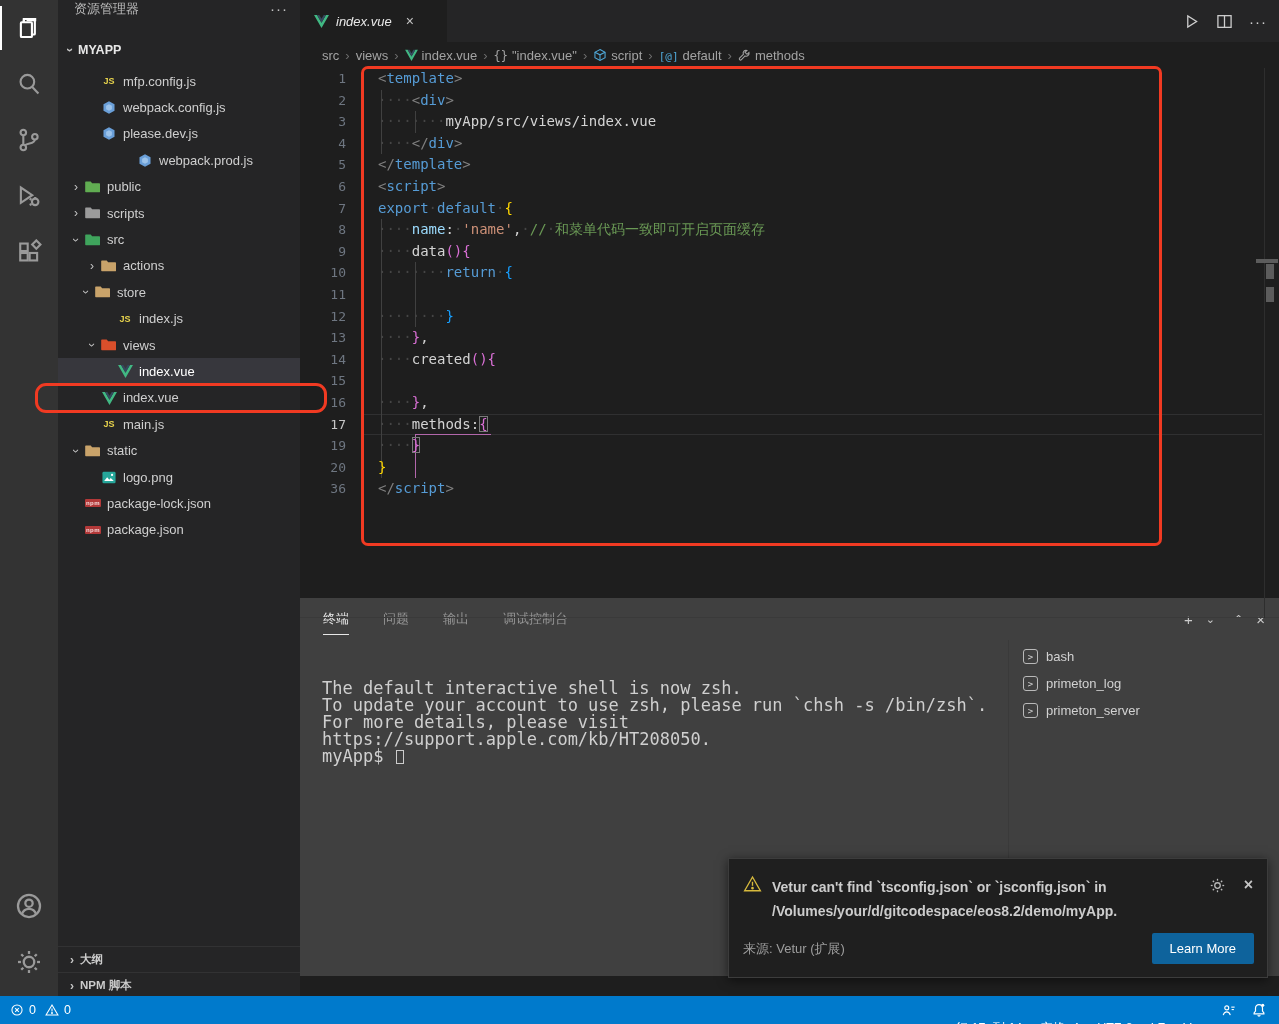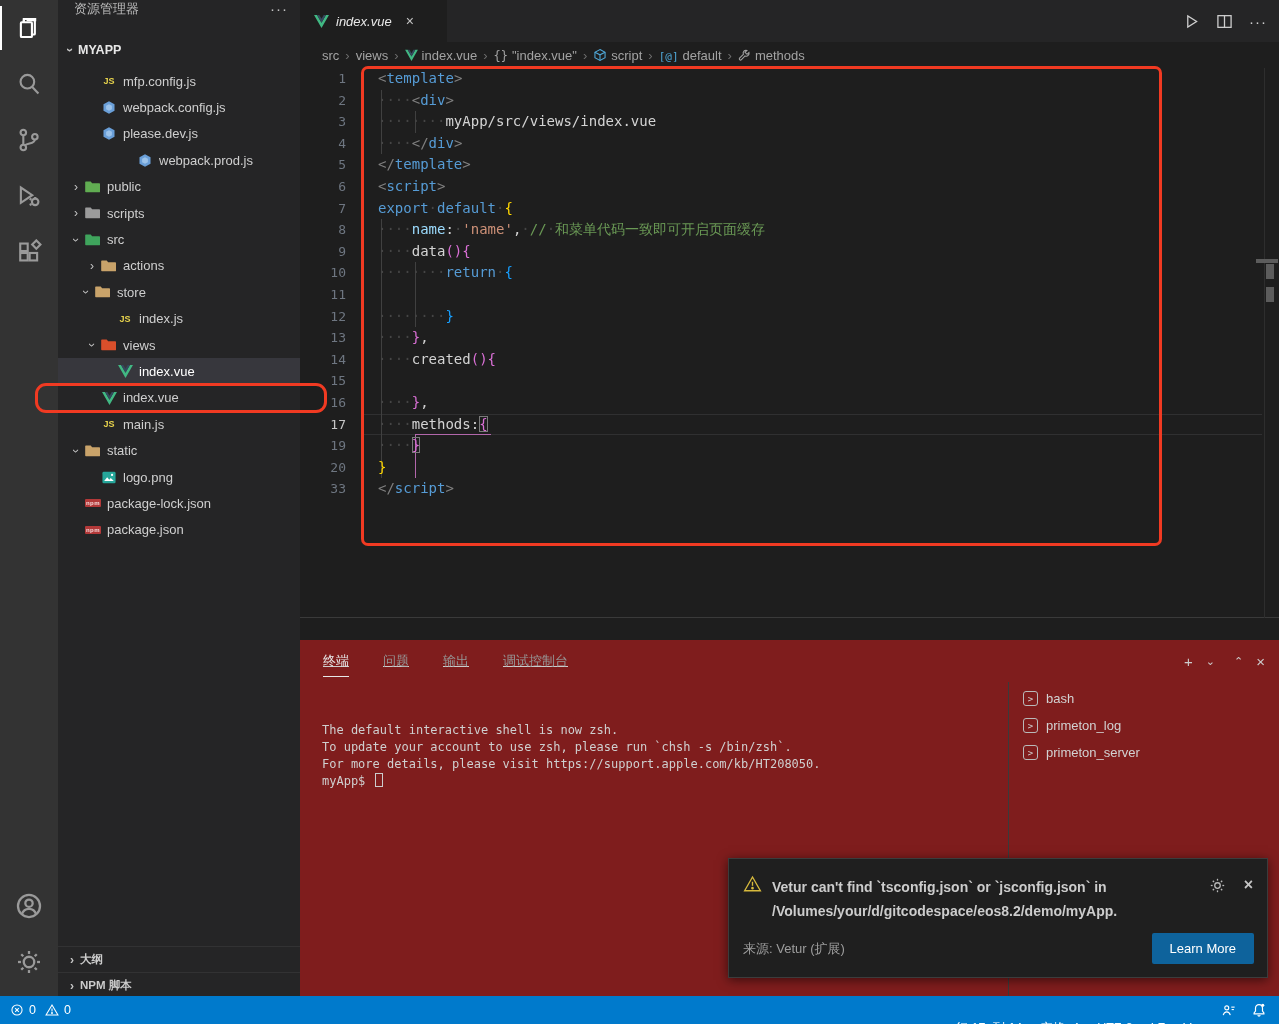--- a/index.html
+++ b/index.html
@@ -55,28 +55,28 @@
   .s-b2m{color:#da70d6; box-shadow:inset 0 0 0 1px #7a7a7a;}
   .guide { position:absolute; width:1px; background:#404040; z-index:1; }
   .guide.pink { background:#b267ab; }
   .guide-h { position:absolute; height:1px; background:#b267ab; z-index:1; }
   .curline { position:absolute; left:62px; width:900px; height:21.6px; border-top:1px solid #303031; border-bottom:1px solid #303031; z-index:1; }
   .sb-rail { position:absolute; top:0; height:550px; width:1px; background:#2e2e2e; }
   .sb-mark { position:absolute; background:#5c5c5c; }
 
   
   .panel-divider { position:absolute; left:300px; top:617px; right:0; height:1px; background:#3a3a3a; z-index:3; }
-  .panel { position:absolute; left:300px; top:640px; right:0; height:378px; background:#7f1d1d; z-index:2;text-decoration:underline; }
+  .panel { position:absolute; left:300px; top:598px; right:0; height:378px; background:#404040; z-index:2; }
   .panel-tabs { display:flex; align-items:center; height:42px; padding-left:23px; gap:34px; }
   .ptab { font-size:13px; color:#969696; padding:6px 0; cursor:pointer; }
   .ptab.active { color:#e7e7e7; border-bottom:1px solid #e7e7e7; }
   .panel-actions { position:absolute; right:14px; top:0; height:42px; display:flex; align-items:center; gap:13px; color:#cccccc; }
   .pa { cursor:pointer; font-size:15px; line-height:1; }
   .pa.small { font-size:11px; }
-  .term-content { position:absolute; left:0; top:42px; width:708px; bottom:0; padding:40px 0 0 22px; font-family:"DejaVu Sans Mono","Liberation Mono",monospace; font-size:12px; line-height:17px; color:#cfcfcf; }
+  .term-content { position:absolute; left:0; top:42px; width:708px; bottom:0; padding:40px 0 0 22px; font-family:"DejaVu Sans Mono","Liberation Mono",monospace; font-size:17px; line-height:17px; color:#cfcfcf; }
   .cursor-box { display:inline-block; width:8px; height:14px; border:1px solid #cccccc; vertical-align:-2px; margin-left:2px; }
   .term-list { position:absolute; left:708px; top:42px; right:0; bottom:0; border-left:1px solid #3a3a3a; padding-top:3px; }
   .tl-row { display:flex; align-items:center; gap:8px; height:27px; padding-left:14px; font-size:13px; color:#d2d2d2; cursor:pointer; }
   .term-box { width:15px; height:15px; border:1px solid #b9b9b9; border-radius:3px; font-size:9px; display:flex; align-items:center; justify-content:center; color:#d2d2d2; font-family:"DejaVu Sans Mono",monospace; }
 
   
   .toast { position:absolute; left:728px; top:858px; width:540px; height:120px; background:#1f1f1f; border:1px solid #3c3c3c; box-shadow:0 2px 10px rgba(0,0,0,.55); z-index:50; }
   .toast-row1 { display:flex; padding:16px 14px 0 14px;font-weight:bold; }
   .toast-msg { font-size:14px; line-height:24px; color:#cccccc; margin-left:10px; width:400px; }
   .toast-icons { margin-left:auto; display:flex; gap:18px; align-items:flex-start; padding-top:2px; }
@@ -453,21 +453,21 @@
       <div class="cl"><span class="ln">10</span><span class="ct"><span class="s-ws">········</span><span class="s-kw">return</span><span class="s-ws">·</span><span class="s-b3">{</span></span></div>
       <div class="cl"><span class="ln">11</span><span class="ct"></span></div>
       <div class="cl"><span class="ln">12</span><span class="ct"><span class="s-ws">········</span><span class="s-b3">}</span></span></div>
       <div class="cl"><span class="ln">13</span><span class="ct"><span class="s-ws">····</span><span class="s-b2">}</span><span class="s-pl">,</span></span></div>
       <div class="cl"><span class="ln">14</span><span class="ct"><span class="s-ws">····</span><span class="s-pl">created</span><span class="s-b2">(){</span></span></div>
       <div class="cl"><span class="ln">15</span><span class="ct"></span></div>
       <div class="cl"><span class="ln">16</span><span class="ct"><span class="s-ws">····</span><span class="s-b2">}</span><span class="s-pl">,</span></span></div>
       <div class="cl current"><span class="ln">17</span><span class="ct"><span class="s-ws">····</span><span class="s-pl">methods</span><span class="s-pl">:</span><span class="s-b2m">{</span></span></div>
       <div class="cl"><span class="ln">19</span><span class="ct"><span class="s-ws">····</span><span class="s-b2m">}</span></span></div>
       <div class="cl"><span class="ln">20</span><span class="ct"><span class="s-b1">}</span></span></div>
-      <div class="cl"><span class="ln">33</span><span class="ct"><span class="s-pu">&lt;/</span><span class="s-tag">script</span><span class="s-pu">&gt;</span></span></div>
+      <div class="cl"><span class="ln">36</span><span class="ct"><span class="s-pu">&lt;/</span><span class="s-tag">script</span><span class="s-pu">&gt;</span></span></div>
     </div>
 
   <div class="panel-divider"></div>
   <div class="panel">
     <div class="panel-tabs" id="panel-tabs">
         <span class="ptab active">终端</span>
         <span class="ptab">问题</span>
         <span class="ptab">输出</span>
         <span class="ptab">调试控制台</span>
       </div>

